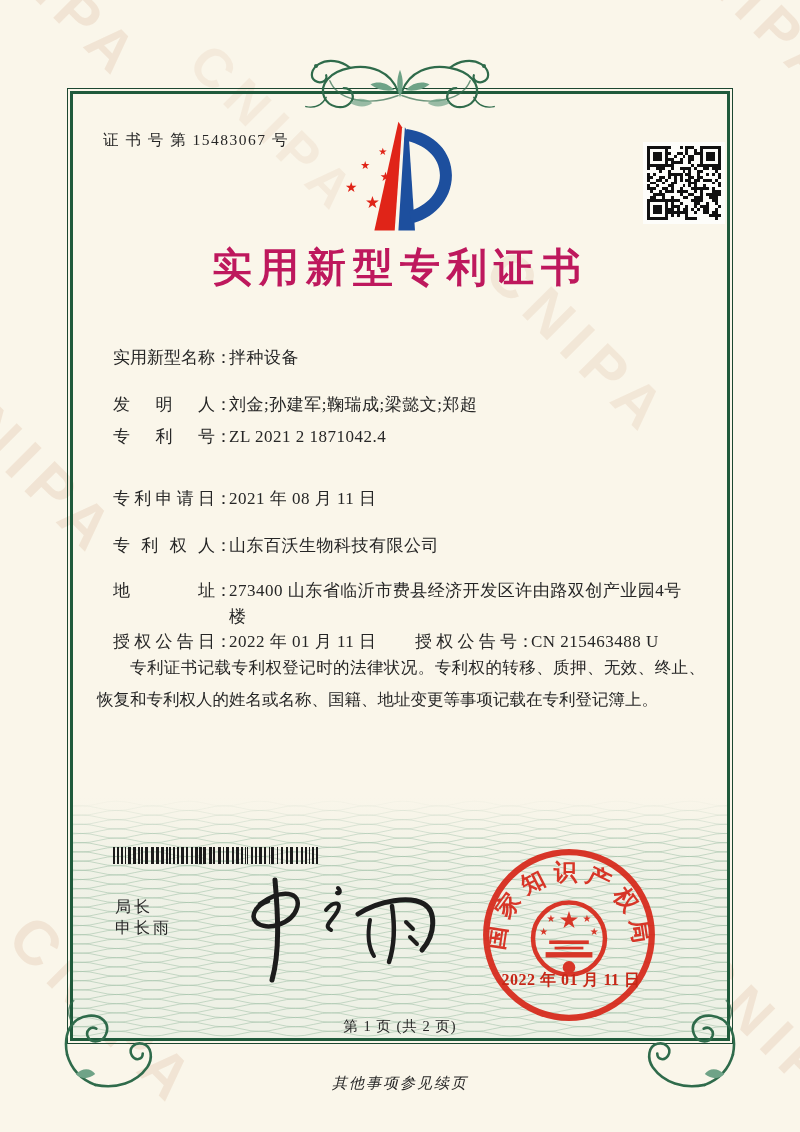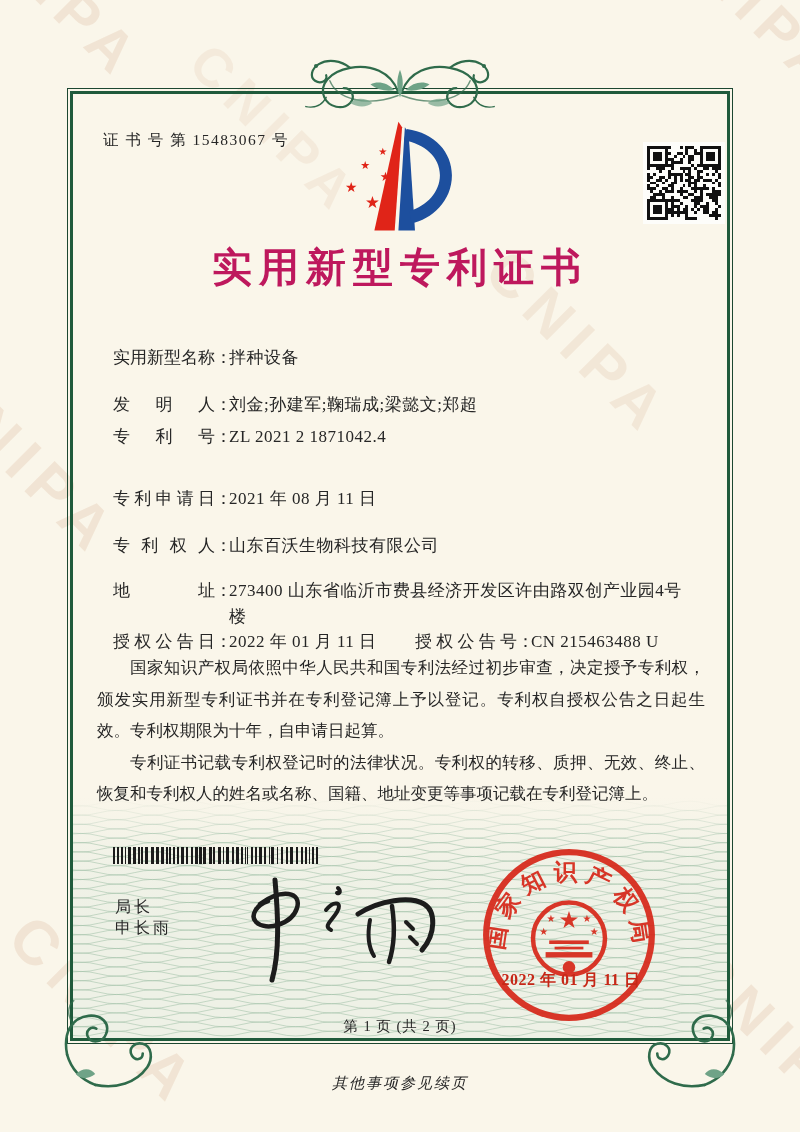--- a/index.html
+++ b/index.html
@@ -541,21 +541,20 @@
   <span class="flabel">专利权人</span><span class="colon">：</span><span class="fvalue">山东百沃生物科技有限公司</span>
 </div>
 <div class="field-row" style="top:578px">
   <span class="flabel">地址</span><span class="colon">：</span><span class="fvalue">273400 山东省临沂市费县经济开发区许由路双创产业园4号楼</span>
 </div>
 <div class="field-row" style="top:629px">
   <span class="flabel">授权公告日</span><span class="colon">：</span><span class="fvalue date-w">2022 年 01 月 11 日</span><span class="flabel" style="margin-left:8px">授权公告号</span><span class="colon">：</span><span class="fvalue">CN 215463488 U</span>
 </div>
 
 <div class="body-text">
-  <p>国家知识产权局依照中华人民共和国专利法经过初步审查，决定授予专利权，颁发实用新型专利证书并在专利登记簿上予以登记。专利权自授权公告之日起生效。专利权期限为十年，自申请日起算。</p>
   <p>专利证书记载专利权登记时的法律状况。专利权的转移、质押、无效、终止、恢复和专利权人的姓名或名称、国籍、地址变更等事项记载在专利登记簿上。</p>
 </div>
 
 <div class="barcode">
     <svg id="barcode" viewBox="0 0 205 17" preserveAspectRatio="none">
       <rect x="0" y="0" width="2" height="17"></rect>
       <rect x="4" y="0" width="2" height="17"></rect>
       <rect x="8" y="0" width="2" height="17"></rect>
       <rect x="12" y="0" width="1" height="17"></rect>
       <rect x="15" y="0" width="3" height="17"></rect>

